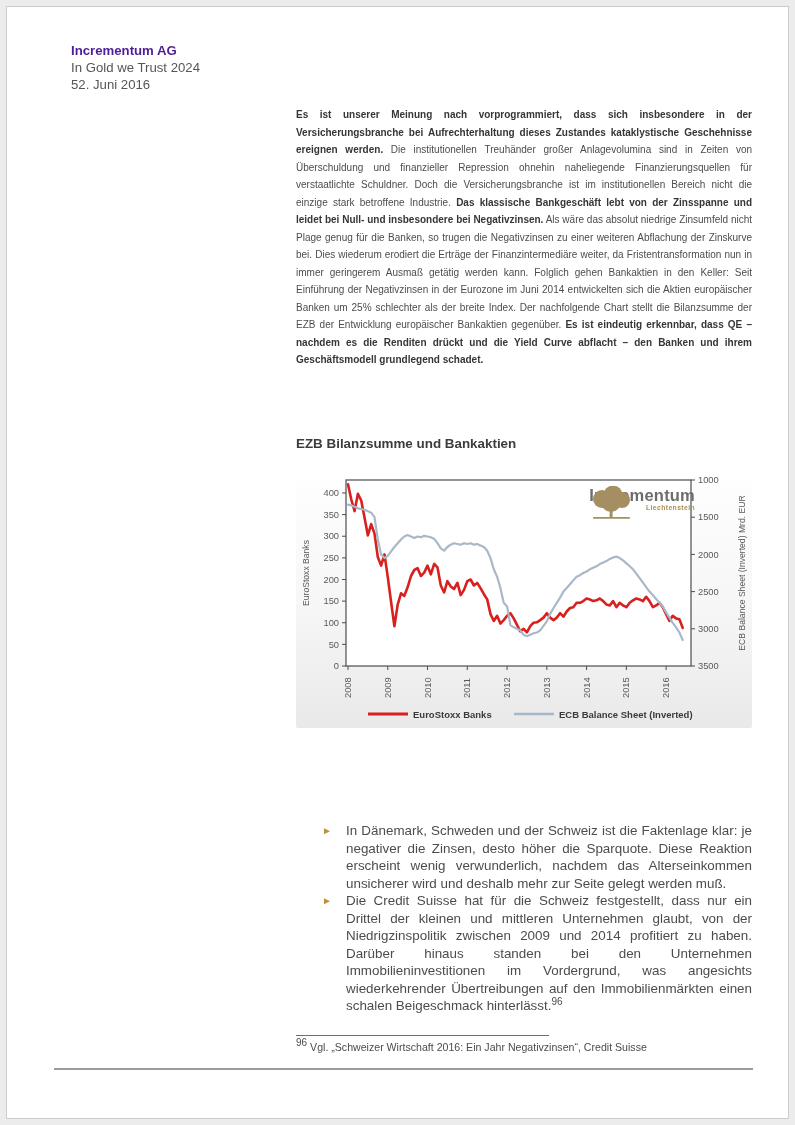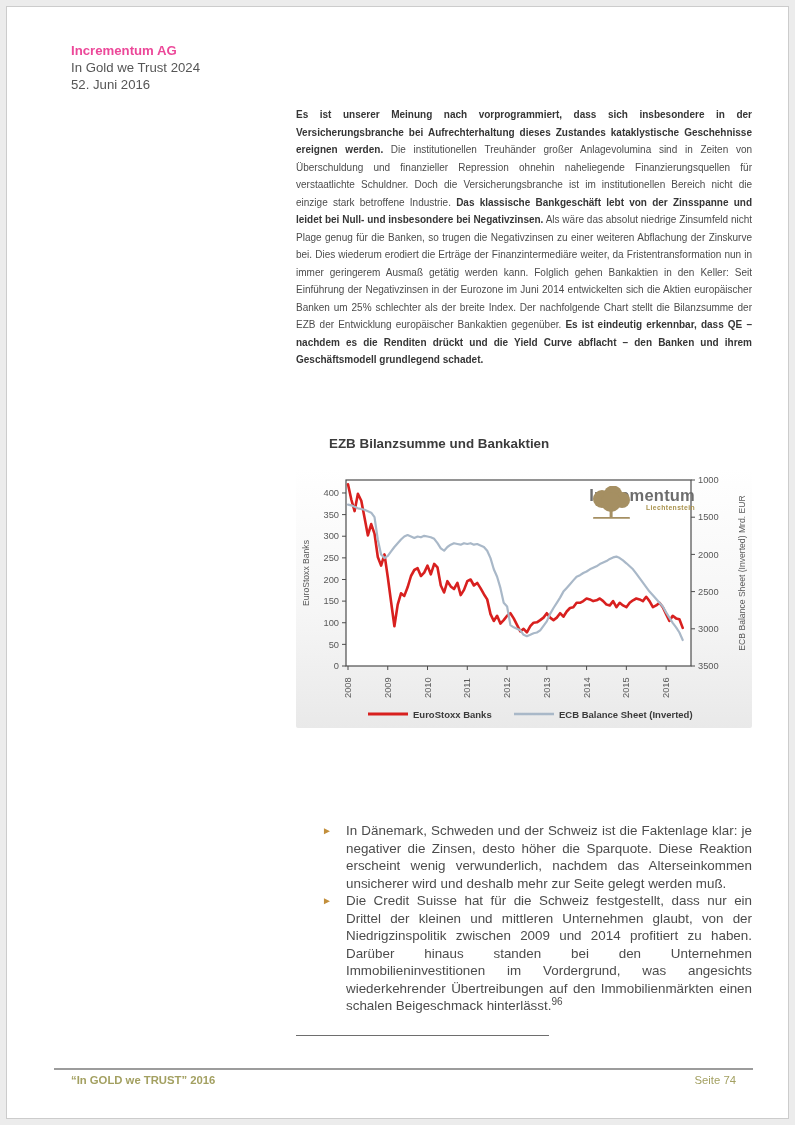--- a/index.html
+++ b/index.html
@@ -4,26 +4,26 @@
 <style>
   * { margin:0; padding:0; box-sizing:border-box; }
   body { background:#ffffff; font-family:"Liberation Sans", sans-serif; }
   .page {
     position:relative; width:795px; height:1125px; background:#ffffff;
     border:6px solid #ececec; outline:1px solid #c6c6c6;
     box-shadow: inset 0 0 0 1px #cccccc;
     overflow:hidden;
   }
   .header { position:absolute; left:65px; top:36px; font-size:13.2px; line-height:17px; color:#565656; }
-  .header .company { font-weight:bold; color:#ec4899; }
+  .header .company { font-weight:bold; color:#4c1d95; }
   .intro { position:absolute; left:290px; top:100px; width:456px;
     font-size:10px; line-height:17.5px; color:#4c4c4c; text-align:justify; }
   .intro .b, .seg-b { font-weight:bold; color:#363636; }
   .chart-title { position:absolute; left:290px; top:430px; width:456px;
-    font-size:13.4px; font-weight:bold; color:#3c3c3c;margin-left:33px; }
+    font-size:13.4px; font-weight:bold; color:#3c3c3c; }
   .chart-wrap { position:absolute; left:290px; top:462px; width:456px; height:260px;
     background:linear-gradient(180deg,#ffffff 0%,#f6f6f6 55%,#e9e9e9 100%);
     border-radius:2px; }
   .chart-wrap svg { position:absolute; left:0; top:0; }
   .logo { position:absolute; top:18px; right:52px; display:flex; align-items:flex-start; }
   .logo-text { text-align:right; margin-right:5px; }
   .logo-name { font-size:16.5px; font-weight:bold; color:#6d6d6d; letter-spacing:0.2px; line-height:18px; }
   .logo-sub { font-size:6.8px; font-weight:bold; color:#a8914c; letter-spacing:0.4px; }
   .source { position:absolute; left:290px; top:730px; width:456px;
     font-size:11.3px; font-style:italic; color:#4c4c4c; }
@@ -151,20 +151,17 @@
         <span class="marker">►</span>
         <span class="btext"><span>In Dänemark, Schweden und der Schweiz ist die Faktenlage klar: je negativer die Zinsen, desto höher die Sparquote. Diese Reaktion erscheint wenig verwunderlich, nachdem das Alterseinkommen unsicherer wird und deshalb mehr zur Seite gelegt werden muß.</span></span>
       </li>
       <li>
         <span class="marker">►</span>
         <span class="btext"><span>Die Credit Suisse hat für die Schweiz festgestellt, dass nur ein Drittel der kleinen und mittleren Unternehmen glaubt, von der Niedrigzinspolitik zwischen 2009 und 2014 profitiert zu haben. Darüber hinaus standen bei den Unternehmen Immobilieninvestitionen im Vordergrund, was angesichts wiederkehrender Übertreibungen auf den Immobilienmärkten einen schalen Beigeschmack hinterlässt.</span><sup class="fn">96</sup></span>
       </li>
     </ul>
 
   <div class="fn-sep"></div>
+  <div class="footnote"><sup class="fn">96</sup><span> Vgl. „Schweizer Wirtschaft 2016: Ein Jahr Negativzinsen“, Credit Suisse</span></div>
 
   <div class="footer-rule"></div>
-  <div class="footer">
-    <span class="left">“In GOLD we TRUST” 2016</span>
-    <span class="right">Seite 74</span>
-  </div>
 
 </div>
 
 </body></html>

